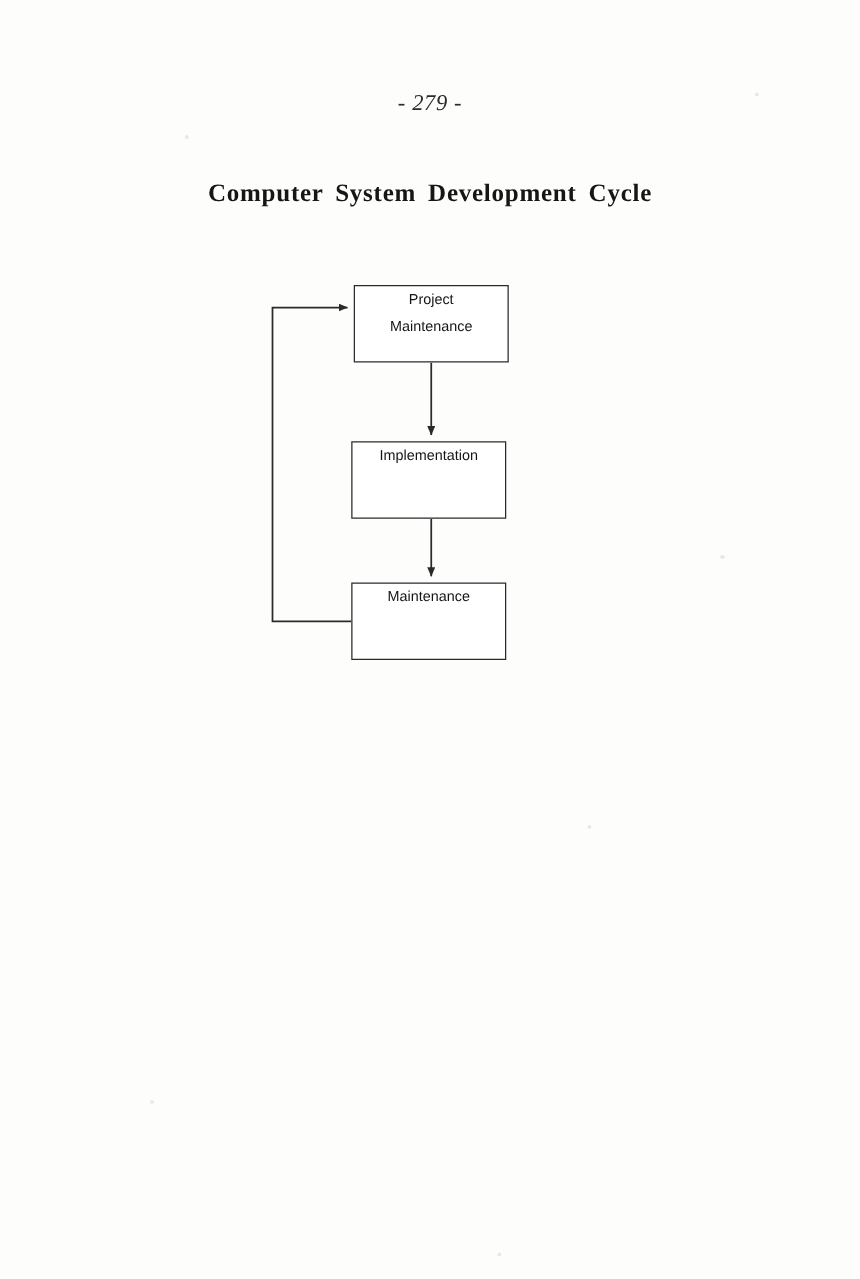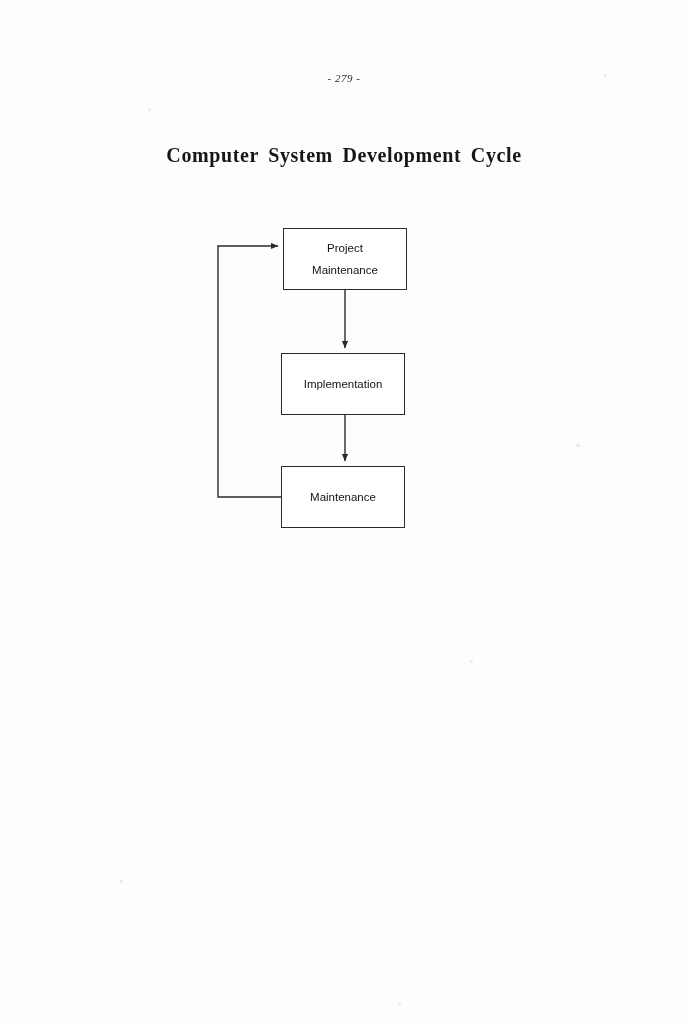--- a/index.html
+++ b/index.html
@@ -28,21 +28,21 @@
     opacity: .55;
   }
   .page-number {
     position: absolute;
     top: 72px;
     left: 0;
     width: 688px;
     text-align: center;
     font-family: "Liberation Serif", serif;
     font-style: italic;
-    font-size: 11px;
+    font-size: 18px;
     letter-spacing: .5px;
     color: #2b2b2b;
   }
   .doc-title {
     position: absolute;
     top: 144px;
     left: 0;
     width: 688px;
     text-align: center;
     font-family: "Liberation Serif", serif;
@@ -63,21 +63,20 @@
     position: absolute;
     border: 1px solid #2a2a2a;
     background: #ffffff;
     box-sizing: border-box;
     font-family: "Liberation Sans", sans-serif;
     font-size: 11.5px;
     color: #141414;
     display: flex;
     flex-direction: column;
     align-items: center;
-    justify-content: center;
     line-height: 1.95;
     text-align: center;
   }
   #node-project   { left: 83px;  top: 13px;  width: 124px; height: 62px; }
   #node-impl      { left: 81px;  top: 138px; width: 124px; height: 62px; }
   #node-maint     { left: 81px;  top: 251px; width: 124px; height: 62px; }
 
   .diagram svg {
     position: absolute;
     left: 0;

